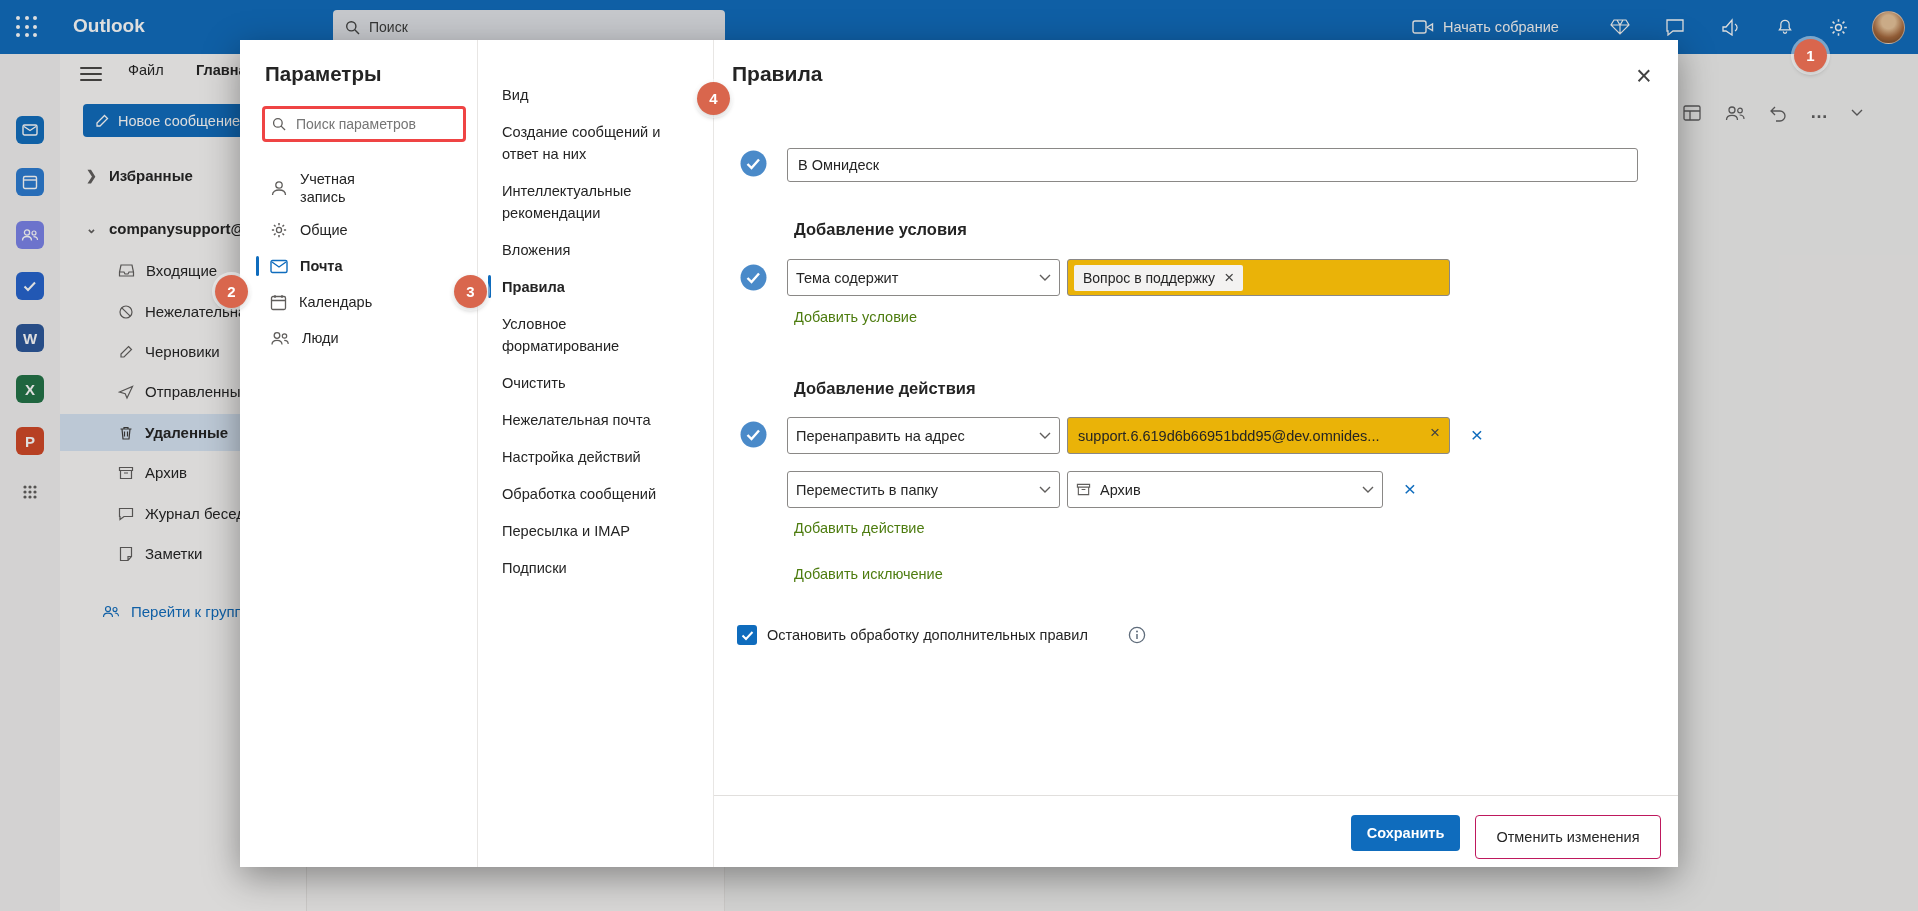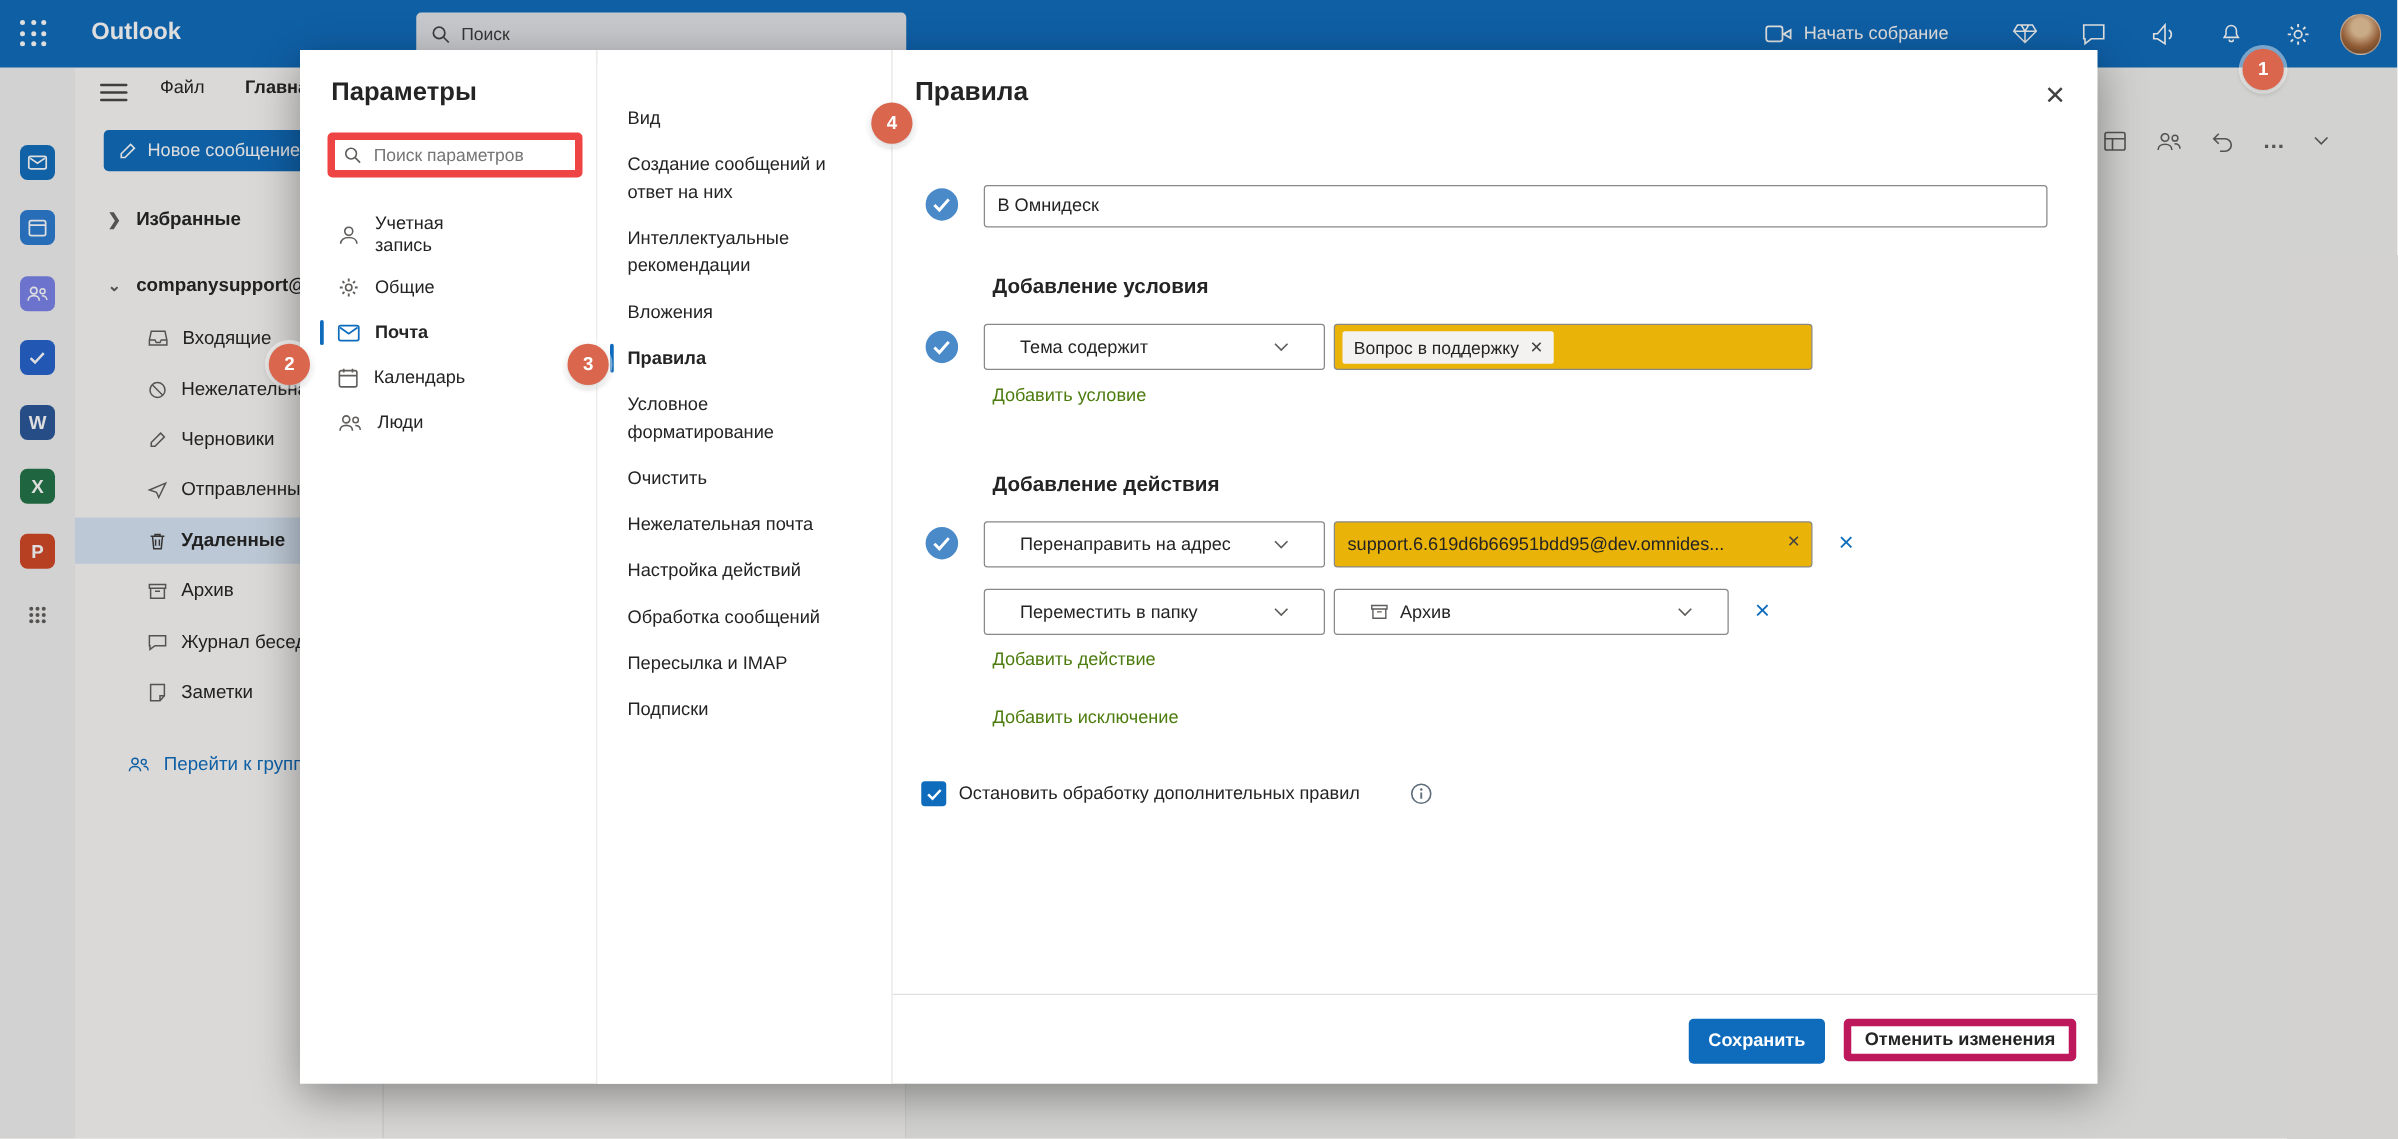--- a/index.html
+++ b/index.html
@@ -49,21 +49,21 @@
           border:1px solid rgba(255,255,255,.5);}
 
   
   .dim{position:absolute;inset:0;background:rgba(20,20,20,.14);z-index:5;}
 
   
   .modal{position:absolute;left:240px;top:40px;width:1438px;height:827px;background:#fff;
          box-shadow:0 10px 34px rgba(0,0,0,.38);z-index:10;}
   .col-settings{position:absolute;left:0;top:0;width:238px;bottom:0;border-right:1px solid #e8e6e4;}
   .settings-title{position:absolute;left:25px;top:22px;font-size:20.5px;font-weight:700;}
-  .settings-search{position:absolute;left:22px;top:66px;width:204px;height:36px;border:6px solid #ef4444;
+  .settings-search{position:absolute;left:22px;top:66px;width:204px;height:36px;border:3px solid #ef4444;
                    border-radius:4px;display:flex;align-items:center;gap:8px;padding:0 7px;background:#fff;}
   .settings-search input{border:none;outline:none;width:150px;font-size:14px;font-family:inherit;color:#242424;}
   .nav-list{position:absolute;left:0;top:124px;width:100%;}
   .nav-item{position:relative;display:flex;align-items:center;gap:12px;padding:8px 0 8px 30px;
             font-size:14.5px;min-height:36px;}
   .nav-item .lbl{line-height:18px;}
   .nav-item.two .lbl{width:76px;}
   .nav-item.sel{font-weight:700;}
   .nav-item.sel::before{content:'';position:absolute;left:16px;top:8px;bottom:8px;width:3px;
                         background:#0f6cbd;border-radius:2px;}
@@ -75,41 +75,41 @@
                         background:#0f6cbd;border-radius:2px;}
   .col-main{position:absolute;left:473px;top:0;right:0;bottom:0;border-left:1px solid #e8e6e4;}
   .main-title{position:absolute;left:18px;top:22px;font-size:21px;font-weight:700;}
   .close-btn{position:absolute;right:18px;top:20px;width:32px;height:32px;border:none;background:transparent;
              font-size:27px;line-height:30px;color:#424242;cursor:pointer;font-family:inherit;}
   .check-circle{position:absolute;width:27px;height:27px;}
   .txt-input{position:absolute;height:34px;border:1px solid #8a8886;border-radius:3px;padding:0 10px;
              font-size:14.5px;font-family:inherit;color:#242424;background:#fff;outline:none;}
   .sect-h{position:absolute;font-size:16.5px;font-weight:700;}
   .sel-ctl{position:absolute;height:37px;border:1px solid #8a8886;border-radius:3px;background:#fff;
-           display:flex;align-items:center;justify-content:space-between;padding:0 28px;
+           display:flex;align-items:center;justify-content:space-between;padding:0 8px;
            font-size:14.5px;cursor:pointer;}
   .field{position:absolute;height:37px;border:1px solid #8a8886;border-radius:3px;background:#eab308;
          display:flex;align-items:center;}
   .chip{display:flex;align-items:center;gap:9px;background:#f3f2f1;border-radius:2px;
         padding:5px 9px;margin-left:6px;font-size:14px;}
   .chip .x,.clear-x{color:#424242;font-size:17px;line-height:14px;cursor:pointer;}
   .field input{border:none;outline:none;flex:1;padding:0 28px 0 10px;font-size:14.5px;
                font-family:inherit;color:#242424;background:transparent;width:100%;}
   .clear-x{position:absolute;right:9px;top:8px;}
   .rm-x{position:absolute;width:22px;height:22px;color:#0f6cbd;font-size:21px;line-height:20px;
         text-align:center;cursor:pointer;}
   .link{position:absolute;color:#4d7c0f;font-size:14.5px;cursor:pointer;}
   .cb{position:absolute;width:20px;height:20px;background:#0f6cbd;border-radius:3px;
       display:flex;align-items:center;justify-content:center;cursor:pointer;}
   .cb-label{position:absolute;font-size:14.5px;line-height:20px;}
   .divider{position:absolute;left:0;right:0;top:755px;height:1px;background:#e1dfdd;}
   .btn-primary{position:absolute;height:36px;background:#0f6cbd;color:#fff;border:none;border-radius:4px;
                font-size:14.5px;font-weight:700;font-family:inherit;cursor:pointer;}
-  .btn-secondary{position:absolute;height:34px;background:#fff;color:#242424;border:6px solid #be185d;
-                 border-radius:4px;font-size:14.5px;font-family:inherit;cursor:pointer;font-weight:bold;}
+  .btn-secondary{position:absolute;height:44px;background:#fff;color:#242424;border:1px solid #be185d;
+                 border-radius:4px;font-size:14.5px;font-family:inherit;cursor:pointer;}
 
   
   .badge{position:absolute;width:33px;height:33px;border-radius:50%;background:#d9664d;color:#fff;
          font-size:15px;font-weight:700;display:flex;align-items:center;justify-content:center;z-index:30;
          box-shadow:0 0 0 3px rgba(255,255,255,.45),0 2px 5px rgba(0,0,0,.3);}
 </style>
 </head>
 <body>
 
 <div class="stage">

